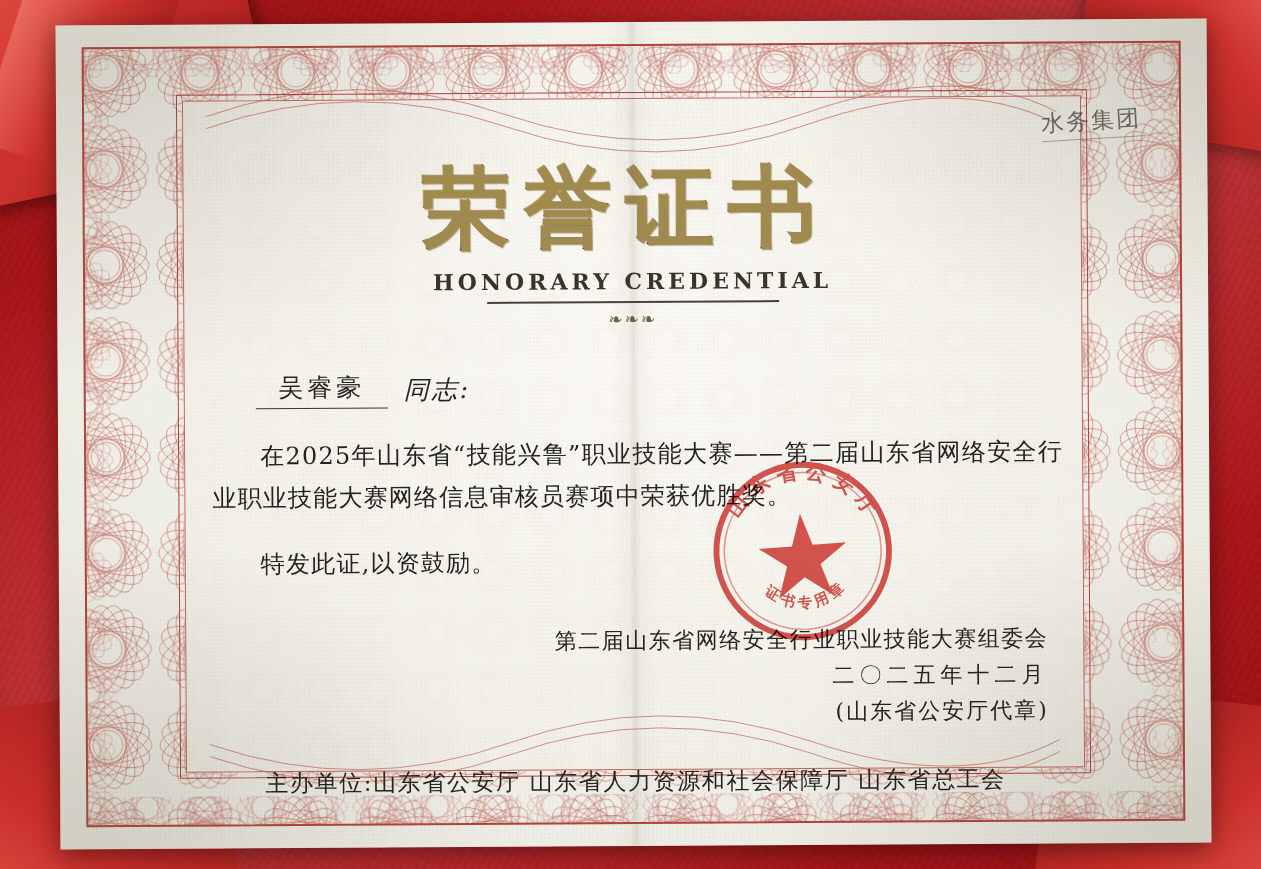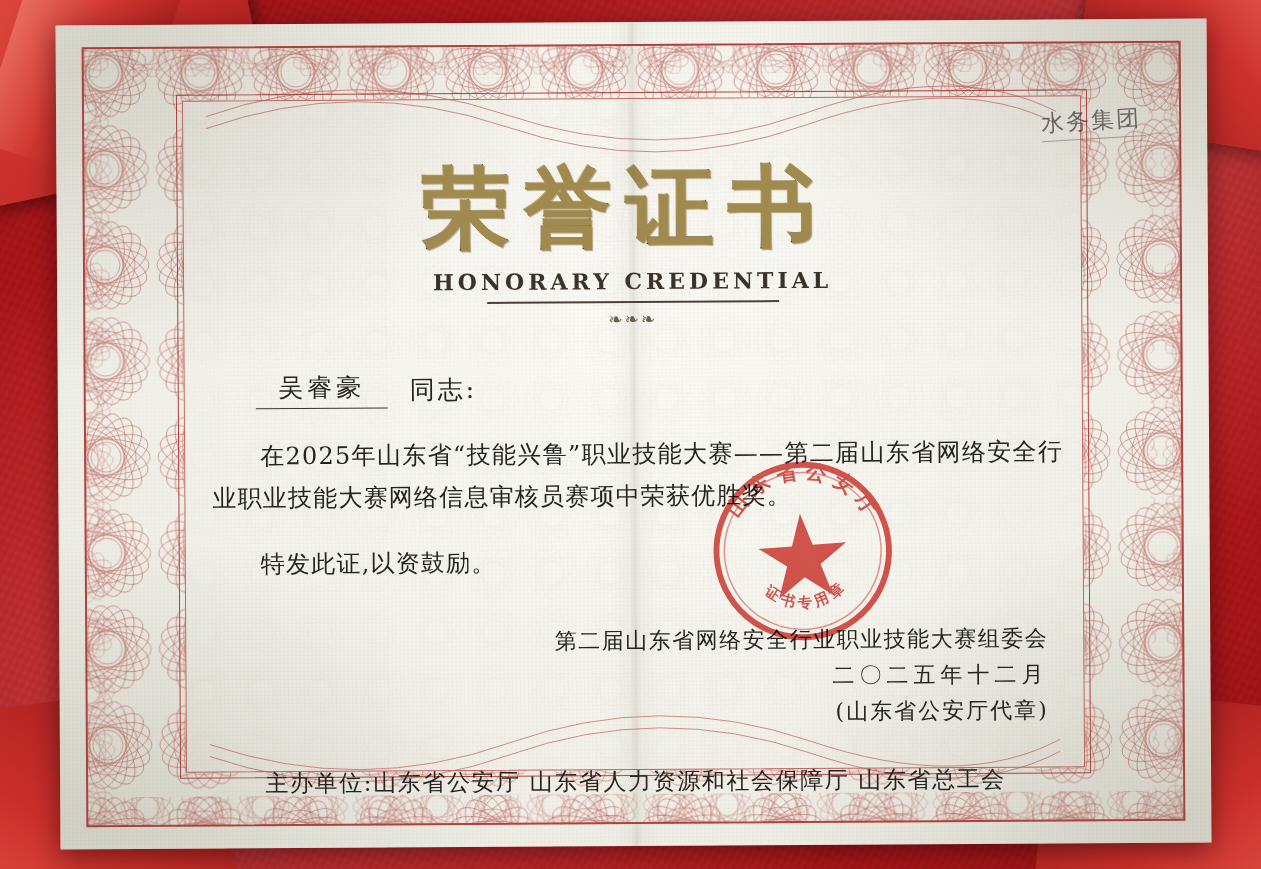--- a/index.html
+++ b/index.html
@@ -213,23 +213,24 @@
     color: #262420;
   }
   .recipient-name {
     min-width: 132px;
     text-align: center;
     border-bottom: 1.5px solid #3a3731;
     padding-bottom: 4px;
     letter-spacing: 4px;
   }
   .recipient-suffix {
-    margin-left: 22px;
+    margin-left: 16px;
     letter-spacing: 3px;
     padding-bottom: 2px;
+    font-style: italic;
   }
 
   .body-text {
     margin-top: 26px;
     font-family: "DejaVu Serif", "Liberation Serif", serif;
     font-size: 24px;
     line-height: 1.75;
     letter-spacing: 1.2px;
     text-align: justify;
     text-indent: 2em;

